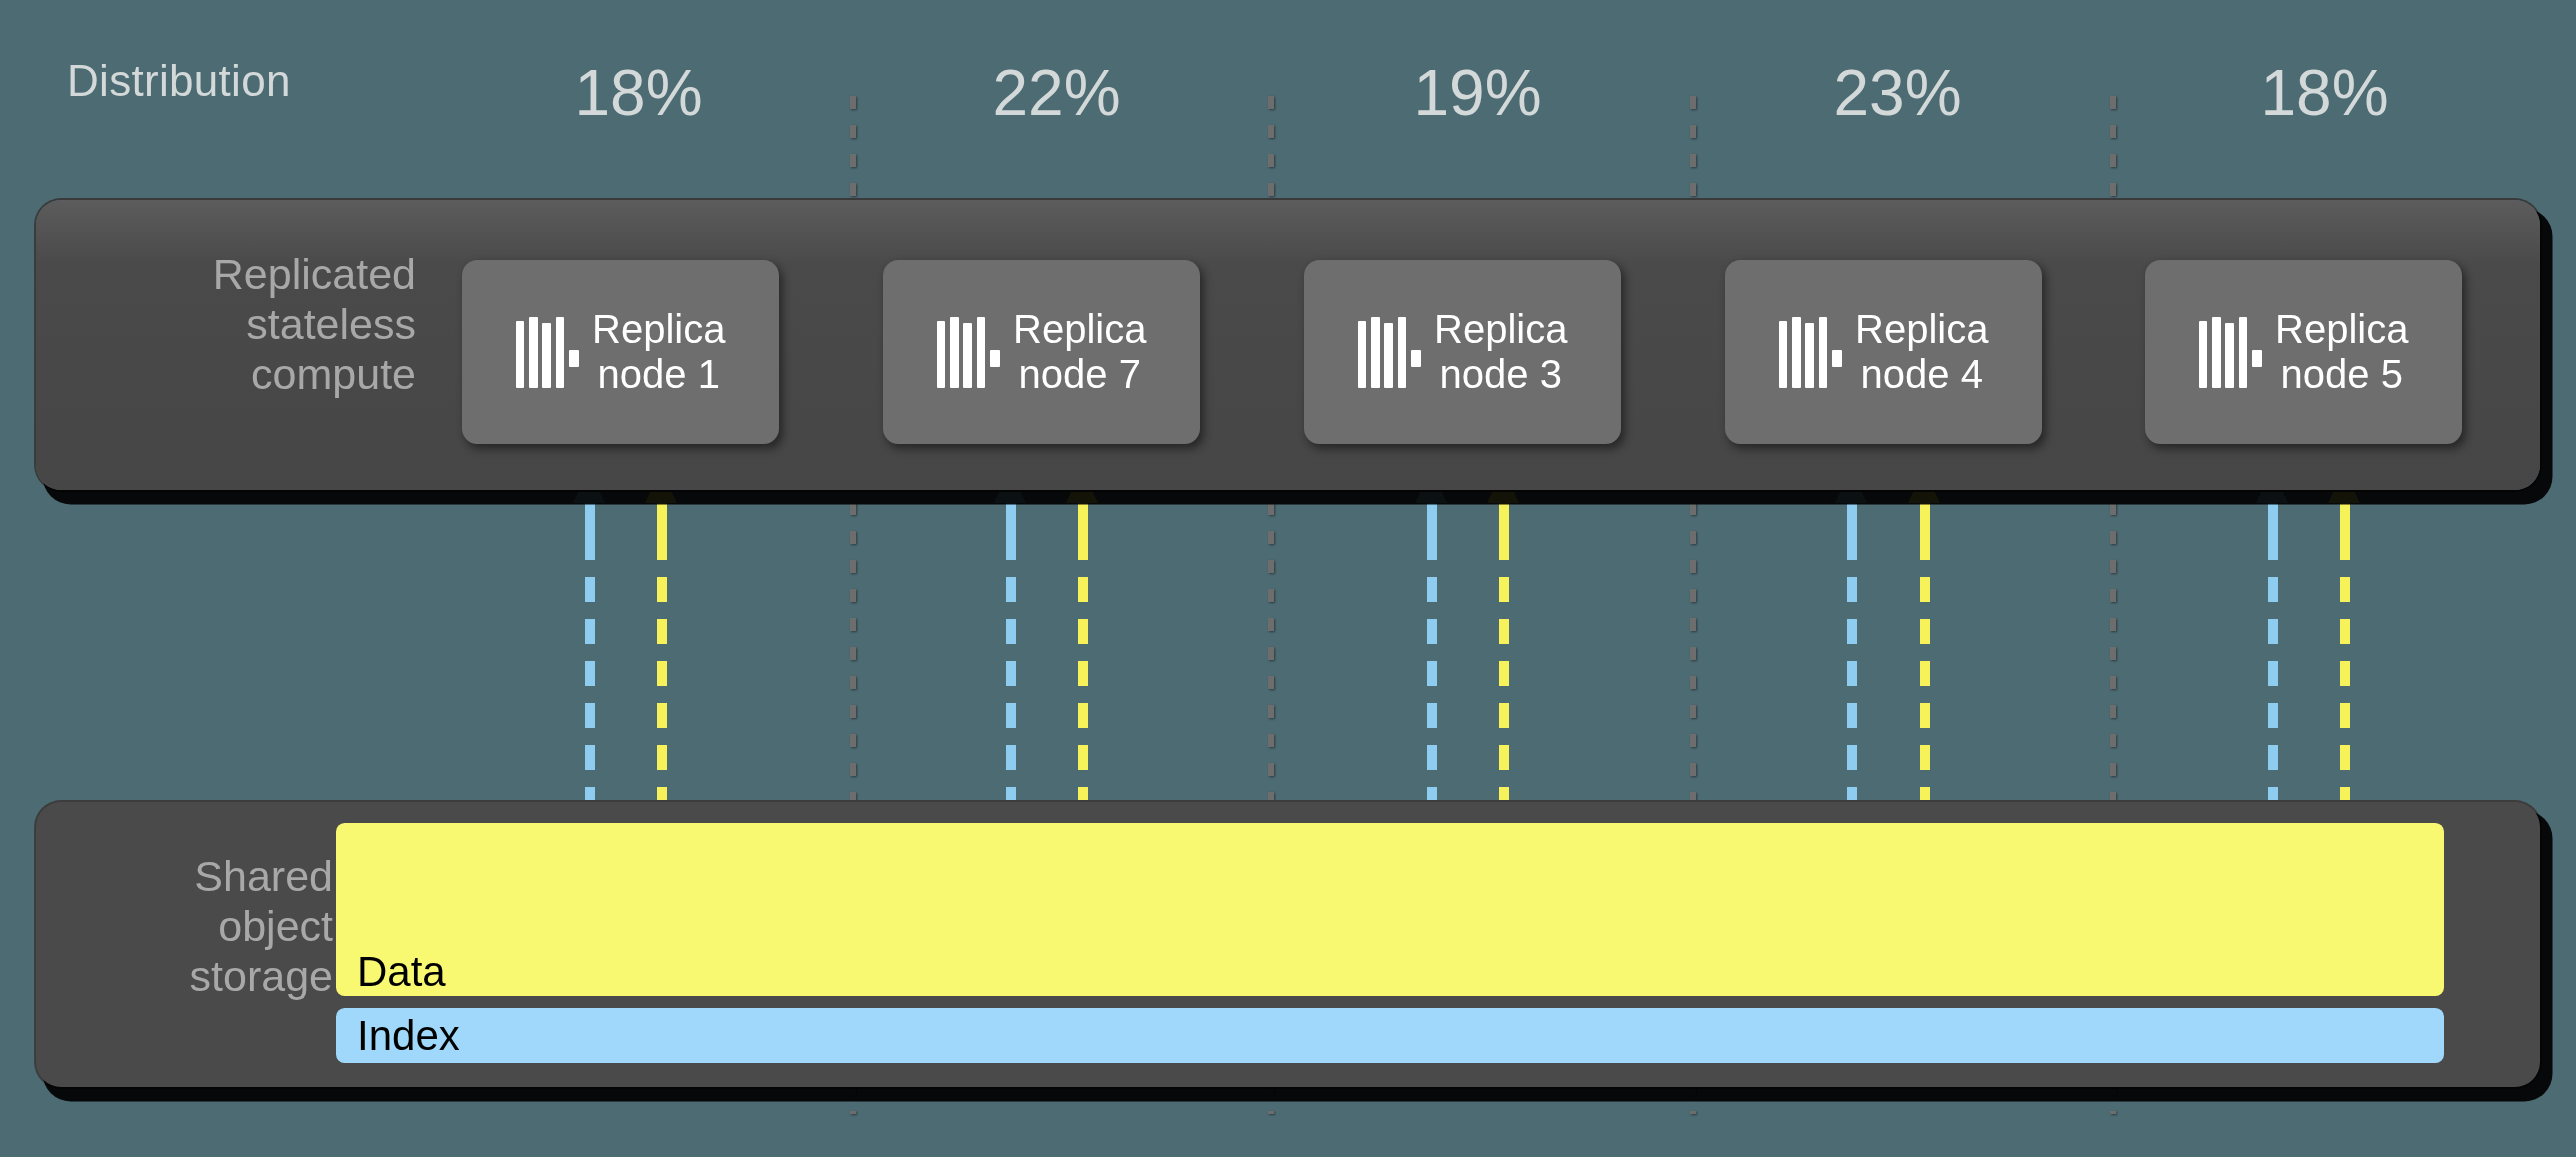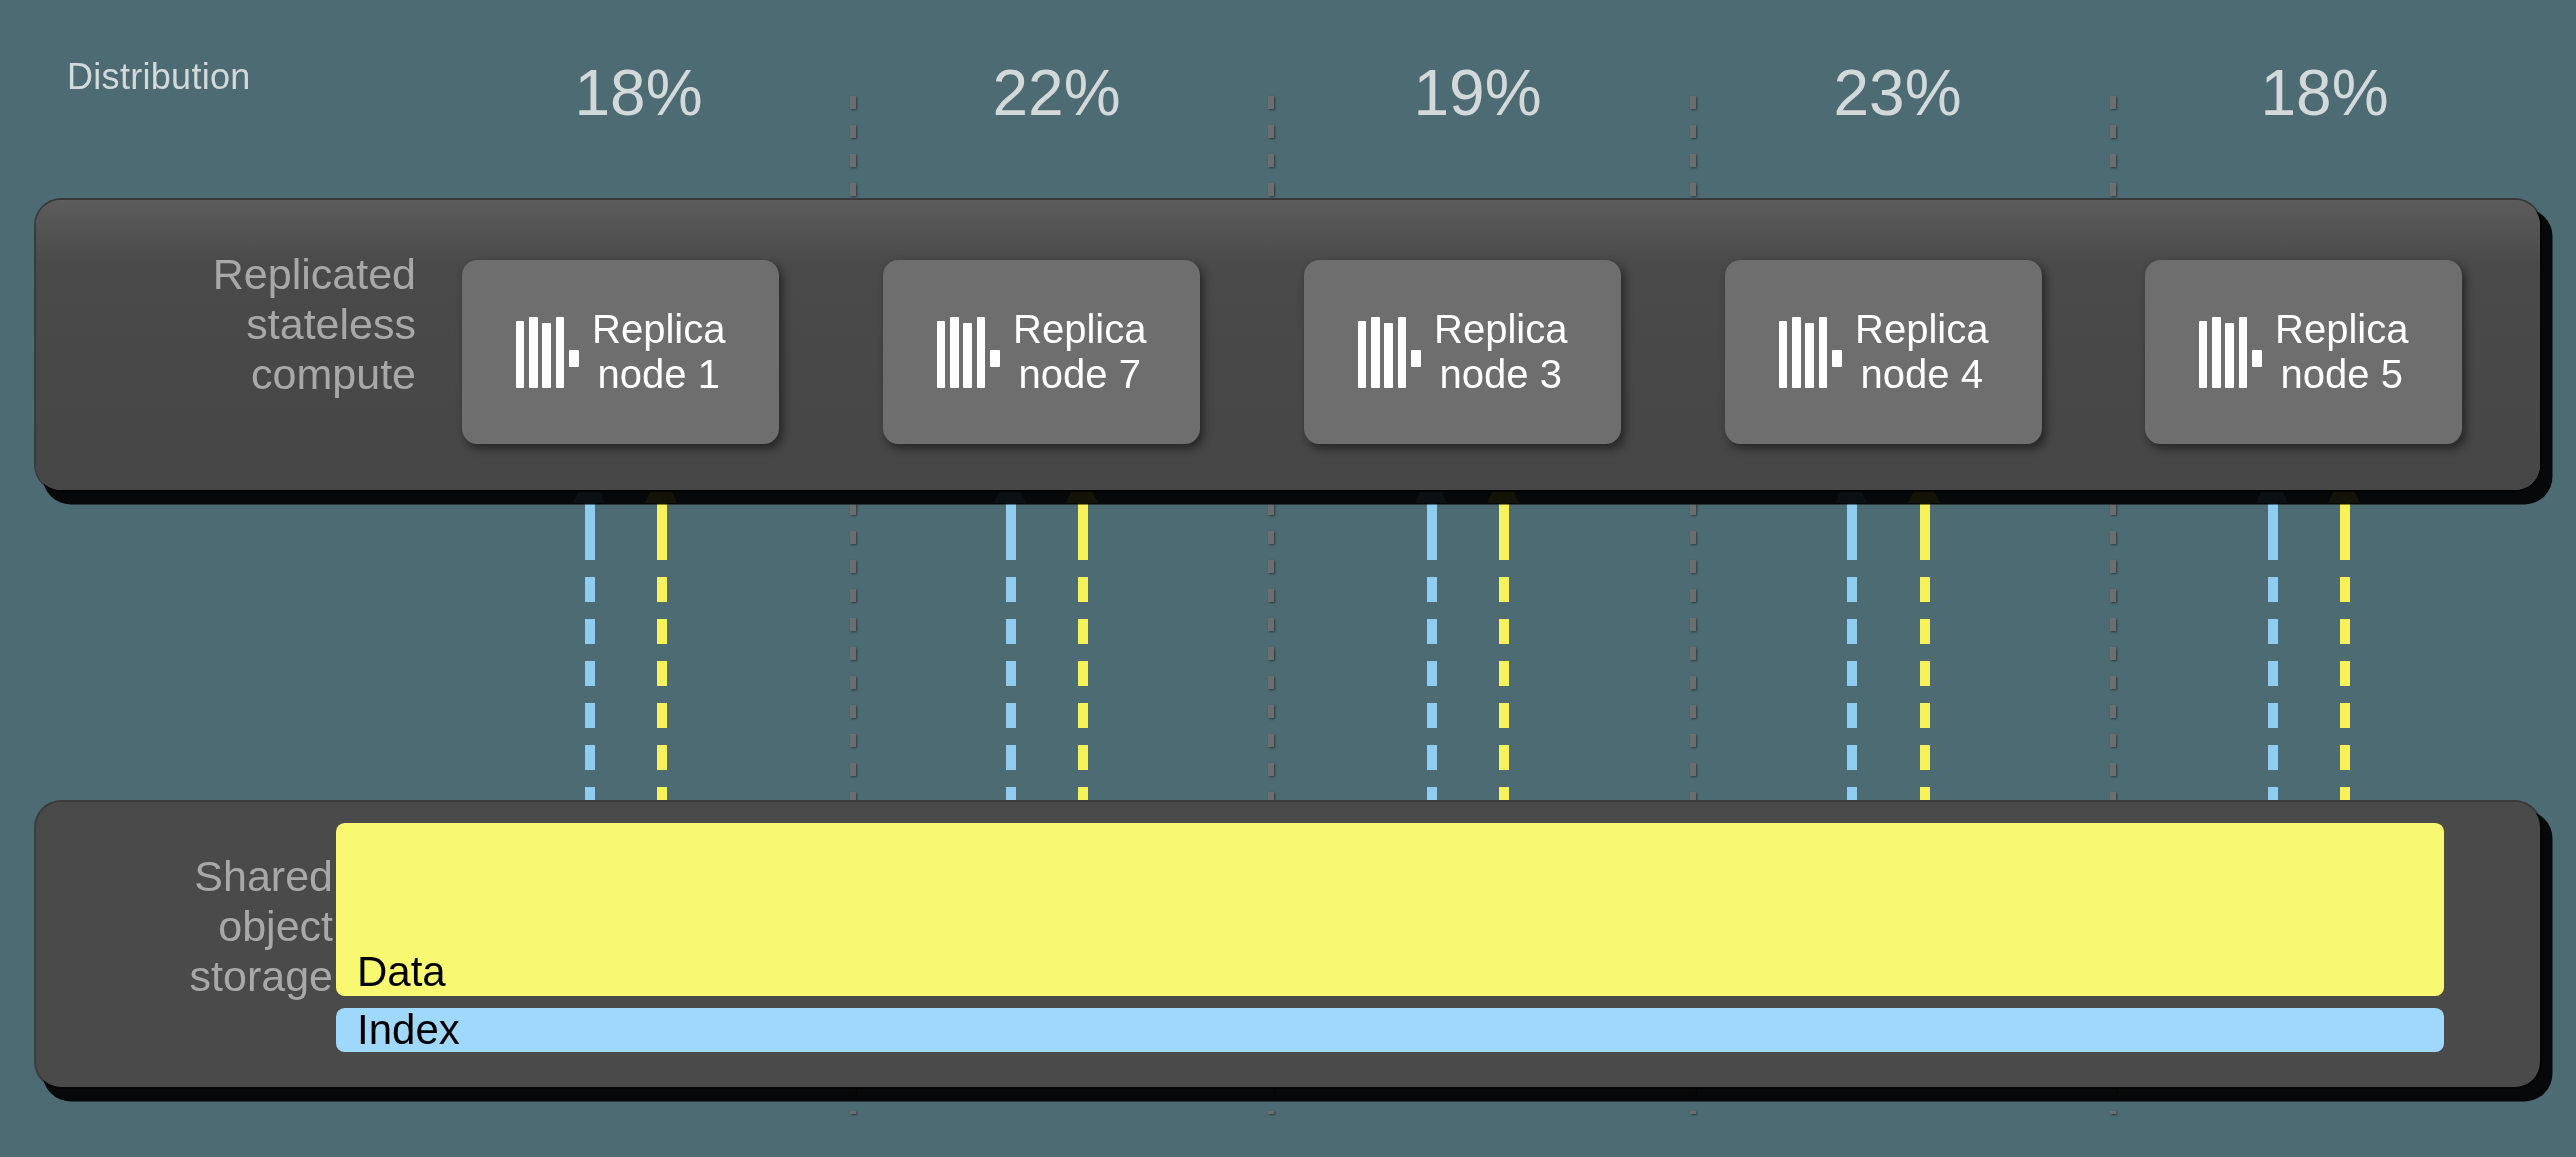--- a/index.html
+++ b/index.html
@@ -16,21 +16,21 @@
     position: absolute; top: 96px; width: 5.8px; height: 1018px;
     background-image: linear-gradient(to bottom, #6d6d6d 0 13.4px, transparent 13.4px 29px);
     background-size: 5.8px 29px;
     filter: drop-shadow(1.9px 1.9px 1px rgba(0,0,0,.45));
     z-index: 1;
   }
 
   
   .header-label {
     position: absolute; top: 56px; left: 67px;
-    font-size: 36px; color: #d3d8d8; letter-spacing: 0.3px;
+    font-size: 44px; color: #d3d8d8; letter-spacing: 0.3px;
     white-space: nowrap;
   }
   .pct {
     position: absolute; top: 56px; width: 231px; text-align: center;
     font-size: 64px; color: #d3d8d8;
   }
 
   
   #compute {
     position: absolute; left: 36px; top: 200px; width: 2504px; height: 290px;
@@ -88,21 +88,21 @@
   #storage-label {
     position: absolute; left: 38px; top: 50px; width: 259px;
     text-align: right; font-size: 43px; line-height: 1.16; color: #a8a8a8;
   }
   .store-bar {
     position: absolute; left: 300px; width: 2108px;
     border-radius: 8.6px; color: #000; font-size: 42px;
     padding-left: 21px; display: flex; align-items: center;
   }
   #bar-data  { top: 21px;  height: 173px; background: #f9f871; align-items: flex-end; padding-top: 42px; }
-  #bar-index { top: 206px; height: 44px;  background: #9fd8fa; }
+  #bar-index { top: 206px; height: 55px;  background: #9fd8fa; }
 </style>
 </head>
 <body>
 
 <div id="stage">
 
   <div class="divider" style="left:850px"></div>
   <div class="divider" style="left:1268px"></div>
   <div class="divider" style="left:1690px"></div>
   <div class="divider" style="left:2110px"></div>

